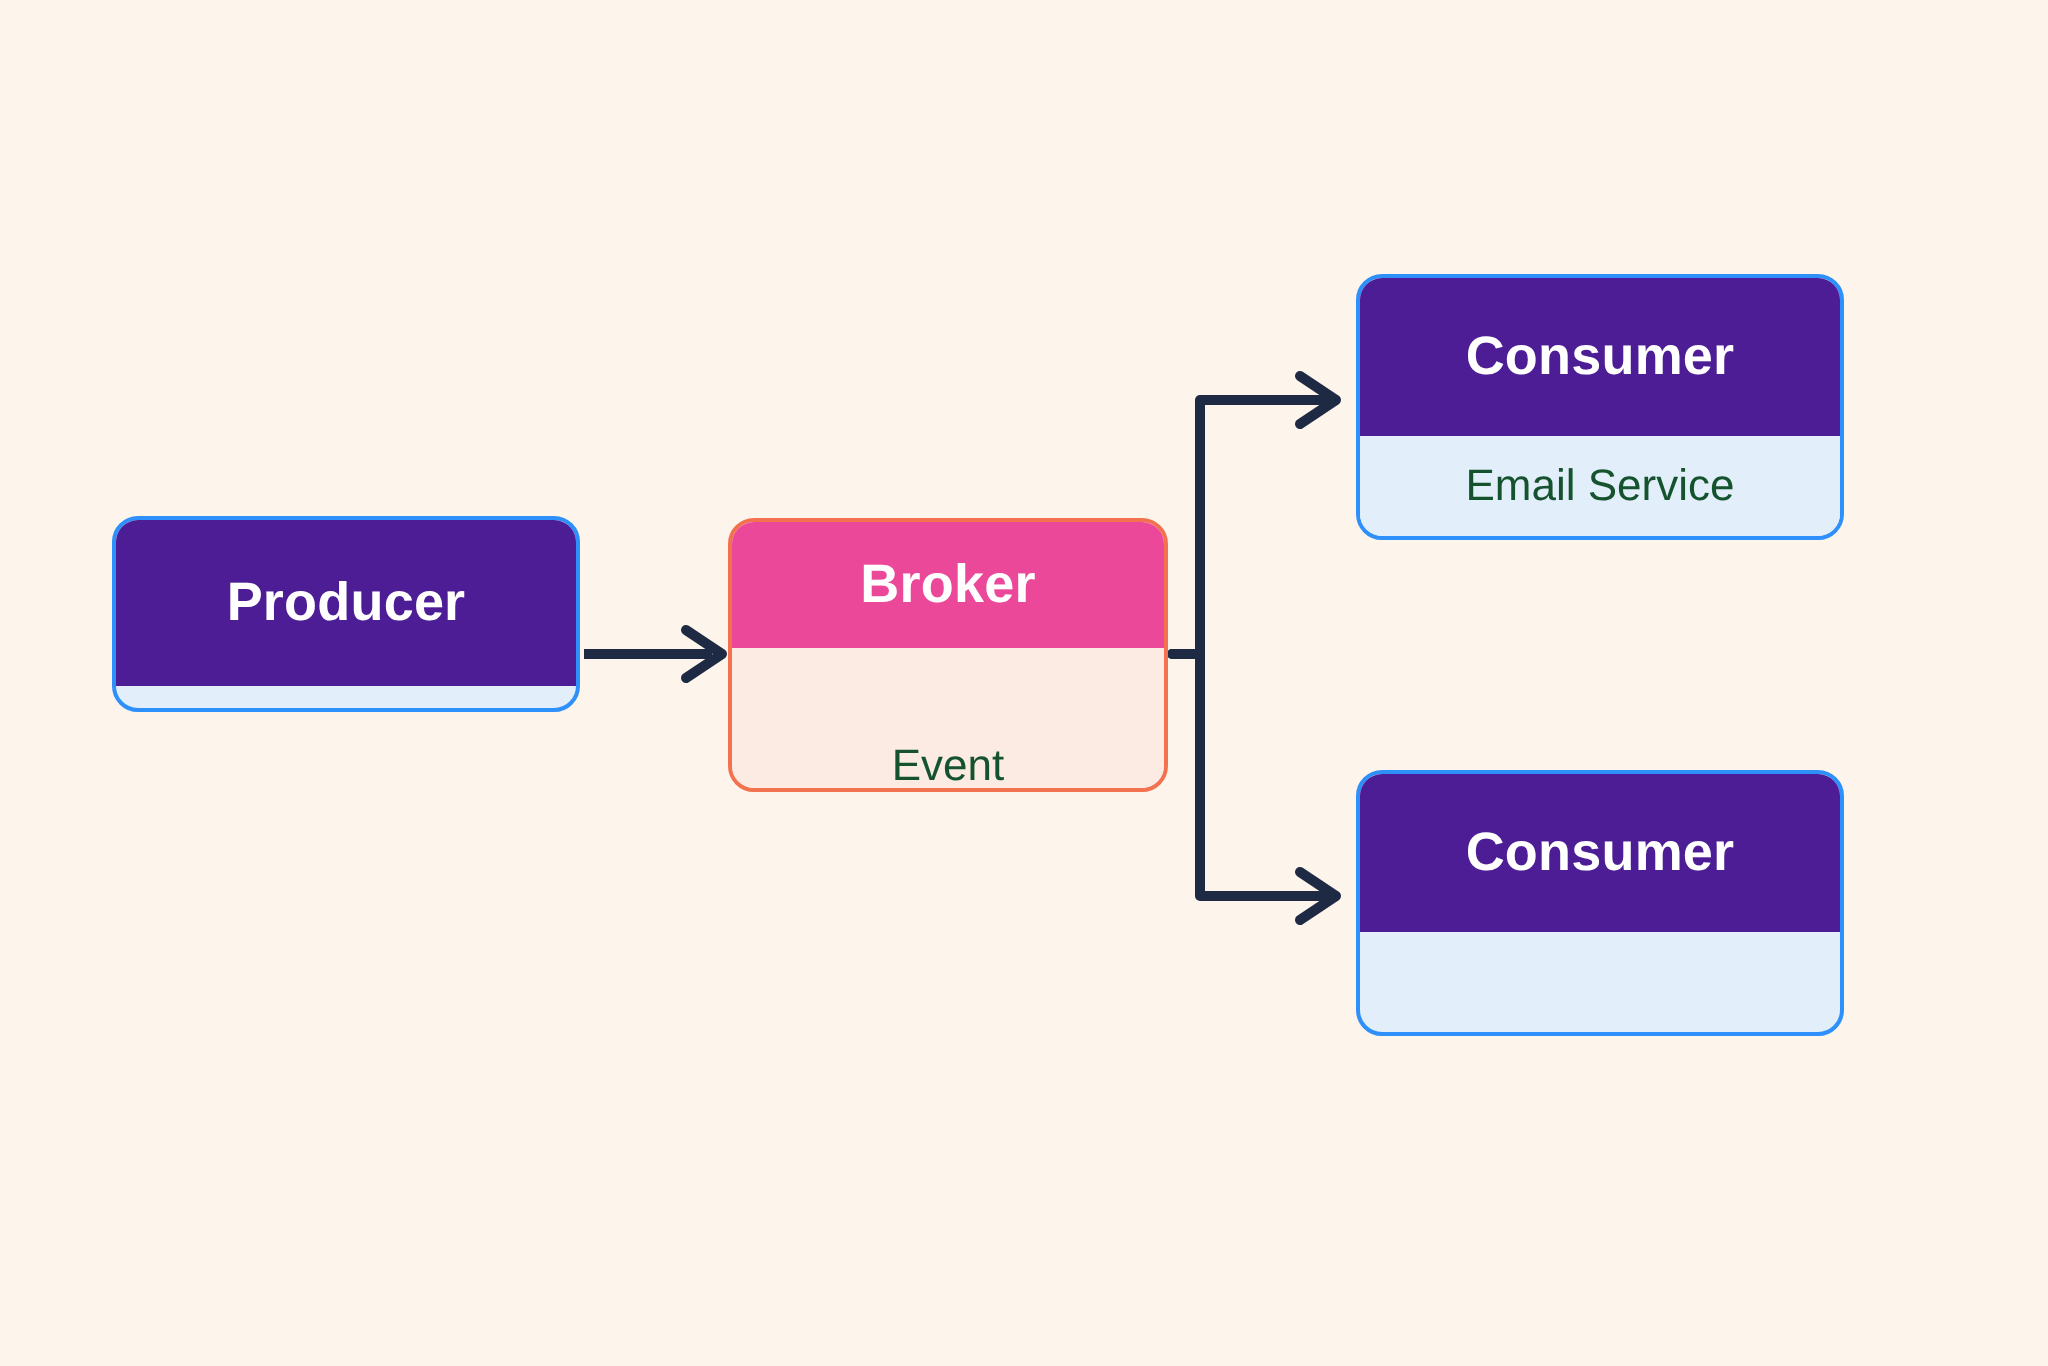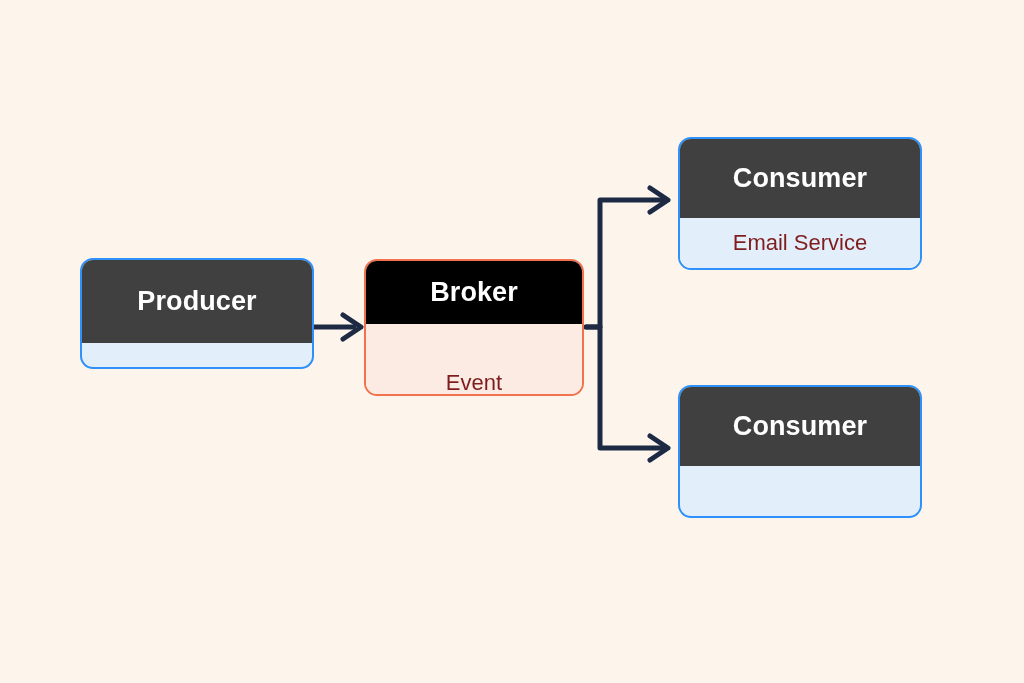--- a/index.html
+++ b/index.html
@@ -49,58 +49,57 @@
     line-height: 1;
     width: 100%;
   }
   .node-body {
     box-sizing: border-box;
     display: flex;
     align-items: center;
     justify-content: center;
     font-size: 22px;
     font-weight: 400;
-    color: #7f1d1d;
+    color: #14532d;
     line-height: 1;
     width: 100%;
     flex: 1 1 auto;
   }
 
   
   .node.blue {
     border: 2px solid #2E90FA;
     background: #E3EEFB;
   }
   .node.blue .node-header {
-    background: #404040;
+    background: #4c1d95;
   }
   .node.blue .node-body {
     background: #E3EEFB;
   }
 
   
   .node.orange {
     border: 2px solid #F2724F;
     background: #FCEBE2;
   }
   .node.orange .node-header {
-    background: #000000;
+    background: #ec4899;
   }
   .node.orange .node-body {
     background: #FCEBE2;
     margin-top: 48px;
   }
 
   
   #node-producer {
     left: 56px;
     top: 258px;
     width: 234px;
-    height: 111px;
-    margin-left: 24px;
+    height: 98px;
   }
   #node-producer .node-header { height: 83px; }
 
   #node-broker {
     left: 364px;
     top: 259px;
     width: 220px;
     height: 137px;
   }
   #node-broker .node-header { height: 83px; }

